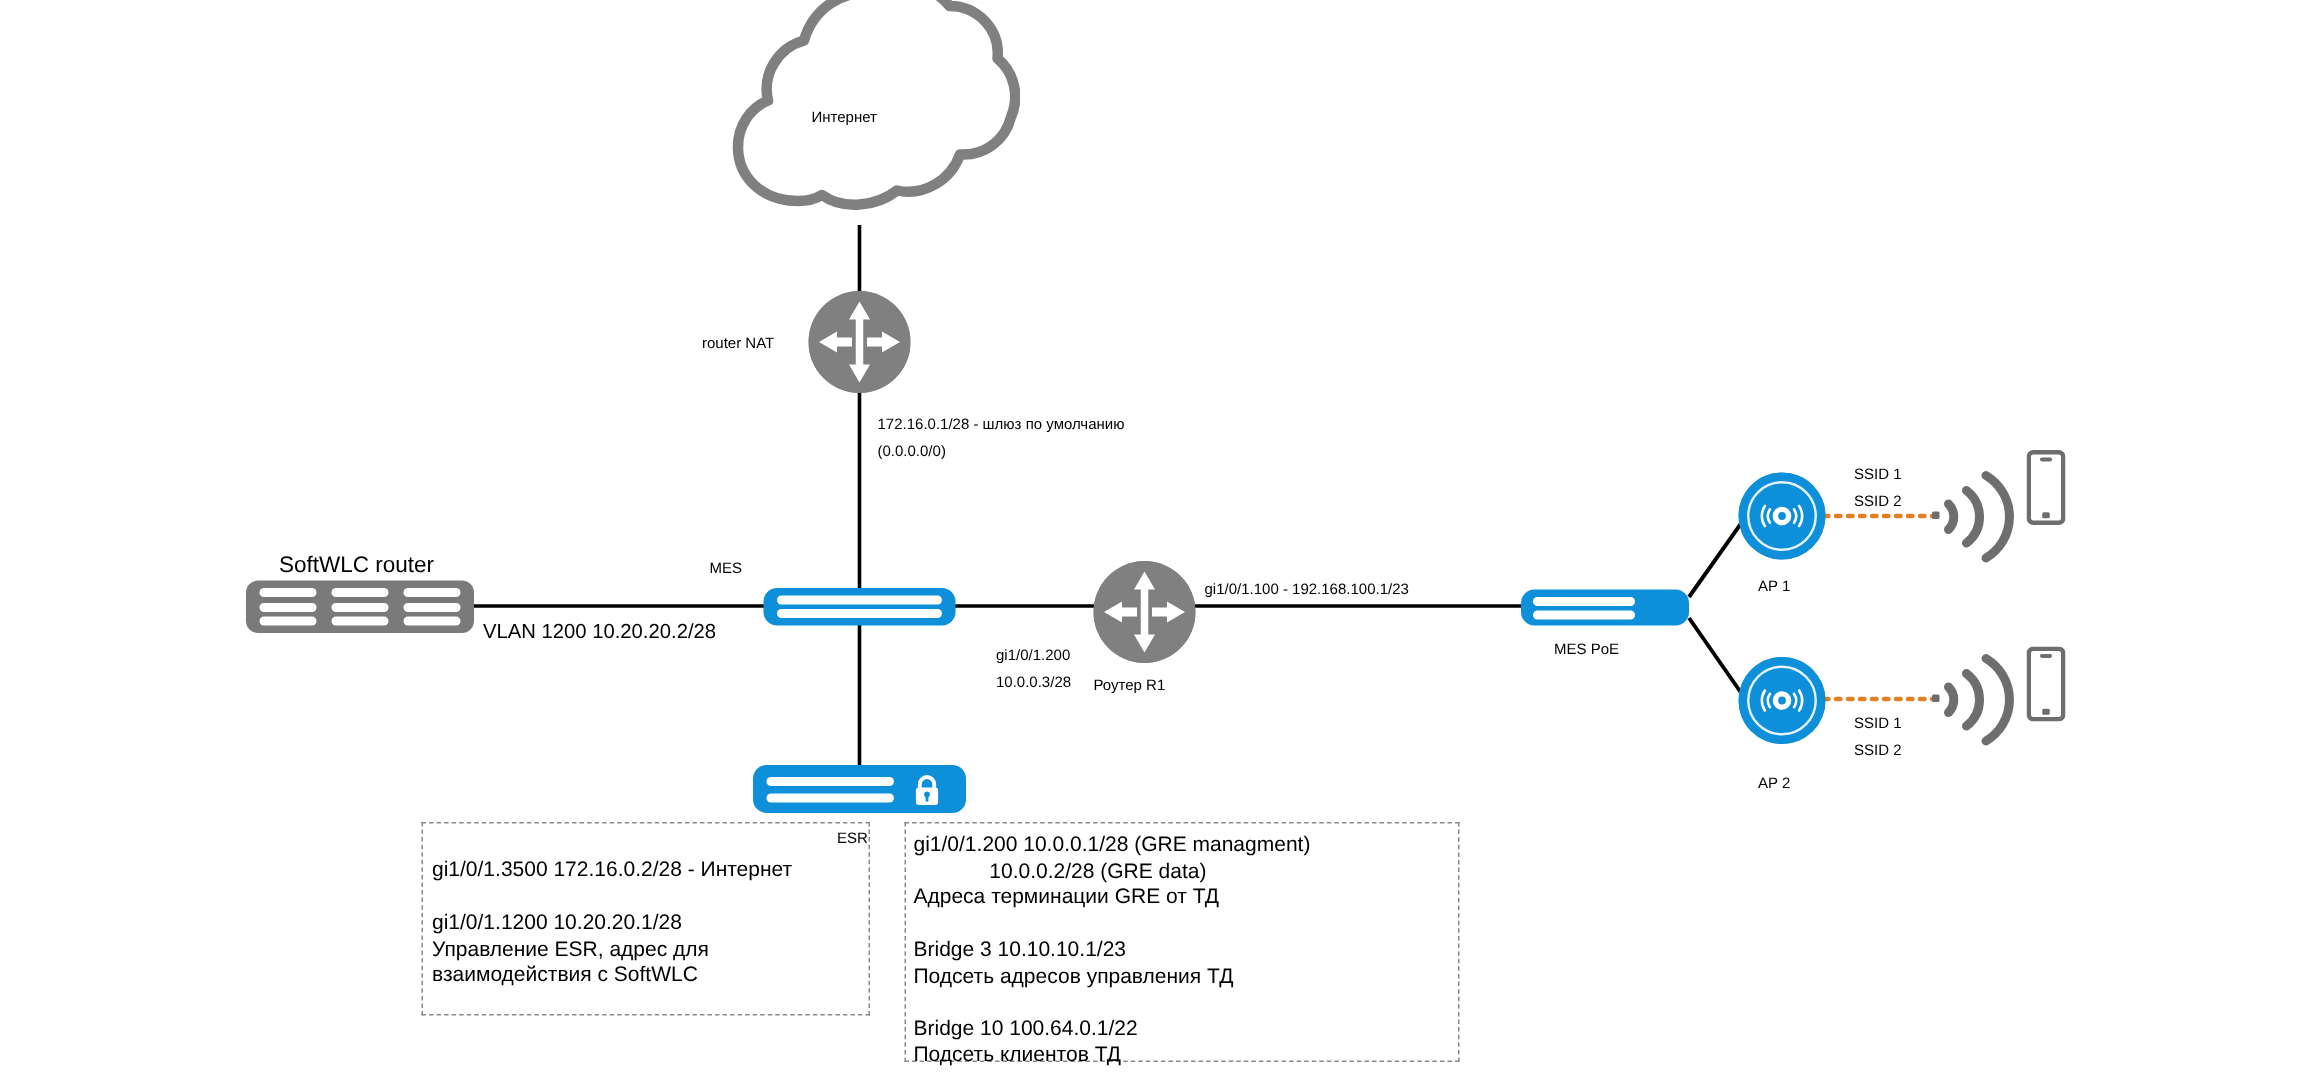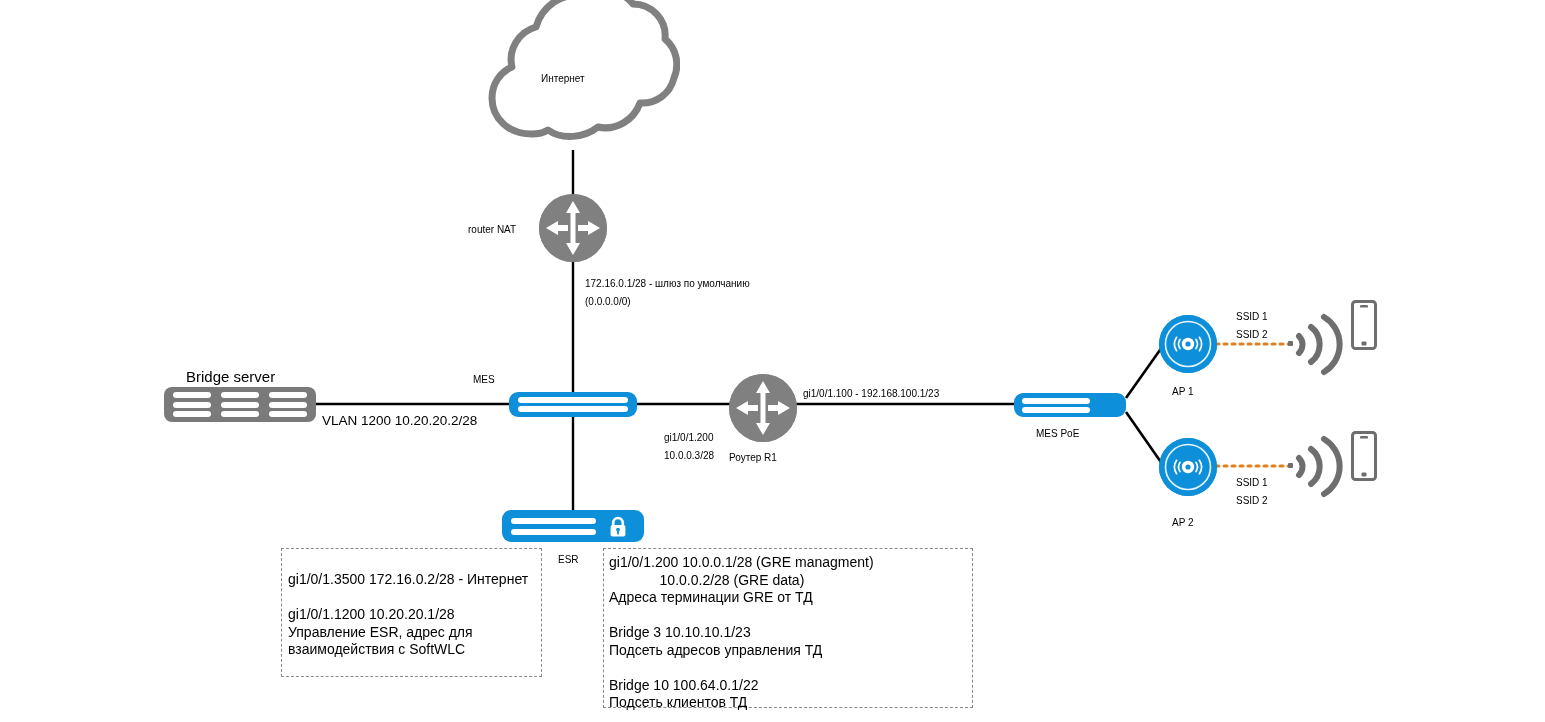--- a/index.html
+++ b/index.html
@@ -160,21 +160,21 @@
       <path d="M7 34 L19 27 L19 31 L29 31 L29 37 L19 37 L19 41 Z" fill="#ffffff"></path>
 
       <path d="M61 34 L49 27 L49 31 L39 31 L39 37 L49 37 L49 41 Z" fill="#ffffff"></path>
     </svg>
   </div>
   <div class="lbl bold" style="left:468px; top:221px;">router NAT</div>
 
   <div class="lbl" style="left:585px; top:275px;">172.16.0.1/28 - шлюз по умолчанию
 (0.0.0.0/0)</div>
 
-  <div class="lbl bold c15" style="left:186px; top:368px;">Bridge server</div>
+  <div class="lbl bold c15" style="left:186px; top:368px;">SoftWLC router</div>
   <div class="server" style="left:164px; top:387px; width:152px; height:35px;">
     <div class="sbar" style="left:9px;  top:5px;  width:38px;"></div>
     <div class="sbar" style="left:9px;  top:14.5px;width:38px;"></div>
     <div class="sbar" style="left:9px;  top:24px; width:38px;"></div>
     <div class="sbar" style="left:57px; top:5px;  width:38px;"></div>
     <div class="sbar" style="left:57px; top:14.5px;width:38px;"></div>
     <div class="sbar" style="left:57px; top:24px; width:38px;"></div>
     <div class="sbar" style="left:105px;top:5px;  width:38px;"></div>
     <div class="sbar" style="left:105px;top:14.5px;width:38px;"></div>
     <div class="sbar" style="left:105px;top:24px; width:38px;"></div>
@@ -279,21 +279,21 @@
   </div>
 
   <div class="phone" style="left:1351px; top:431px; width:26px; height:50px;">
     <svg width="26" height="50" viewBox="0 0 26 50">
       <rect x="1.5" y="1.5" width="23" height="47" rx="3" fill="#ffffff" stroke="#6e6e6e" stroke-width="3"></rect>
       <rect x="9" y="5" width="8" height="2.6" rx="1.2" fill="#6e6e6e"></rect>
       <rect x="10.5" y="41.5" width="5" height="4" rx="1" fill="#6e6e6e"></rect>
     </svg>
   </div>
 
-  <div class="note" style="left:281px; top:548px; width:261px; height:129px;">
+  <div class="note" style="left:281px; top:548px; width:299px; height:129px;">
     <div class="note-text" style="left:6px; top:22px;">gi1/0/1.3500 172.16.0.2/28 - Интернет
 
 gi1/0/1.1200 10.20.20.1/28
 Управление ESR, адрес для
 взаимодействия с SoftWLC</div>
   </div>
 
   <div class="note" style="left:603px; top:548px; width:370px; height:160px;">
     <div class="note-text" style="left:5px; top:5px;">gi1/0/1.200 10.0.0.1/28 (GRE managment)
              10.0.0.2/28 (GRE data)

